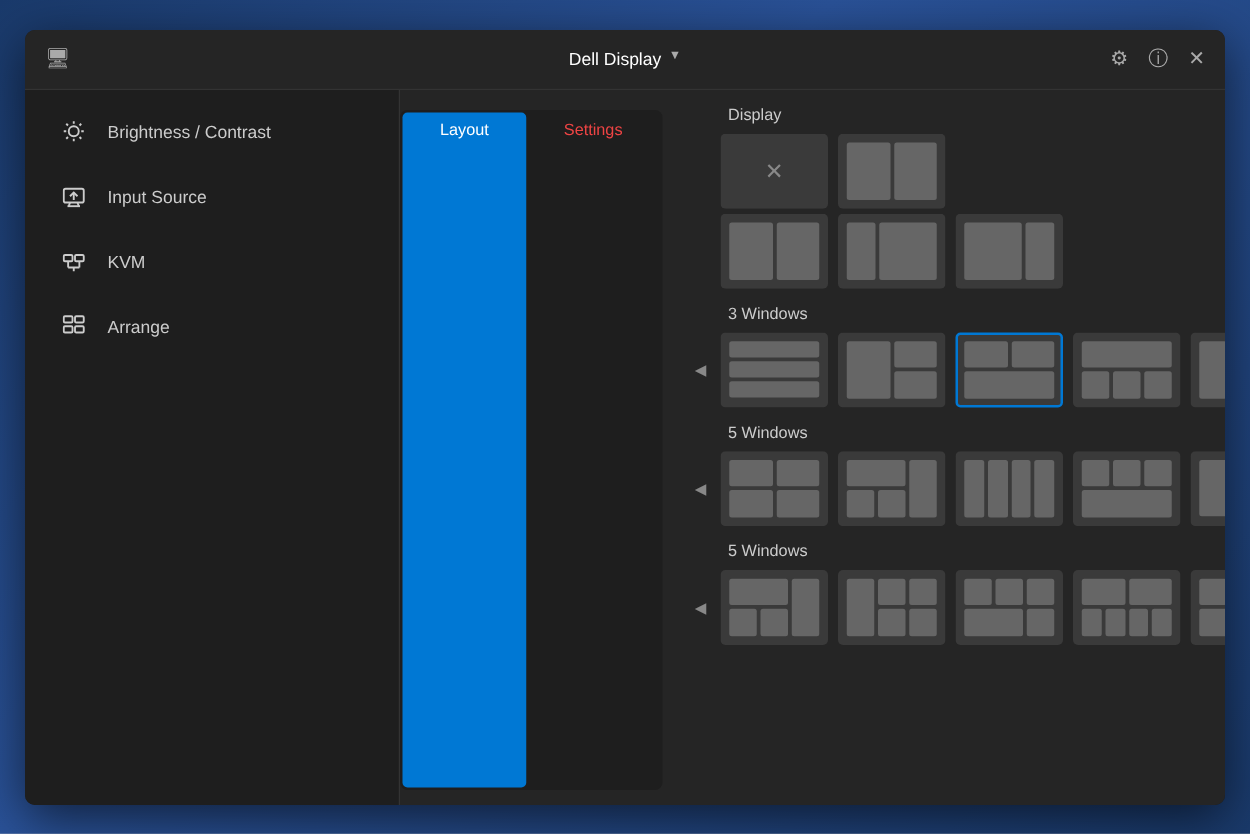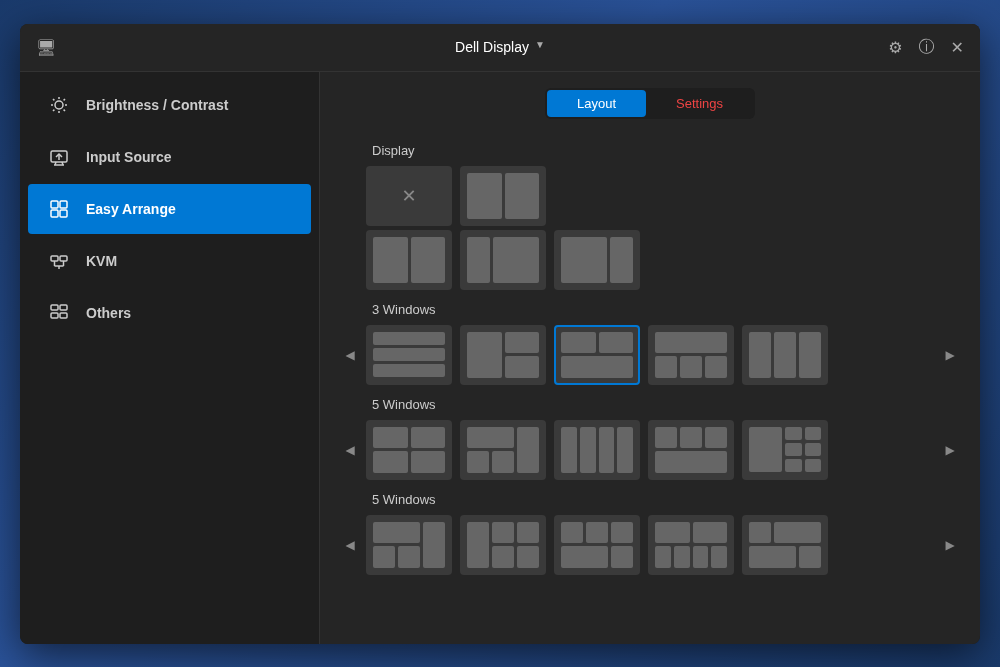--- a/index.html
+++ b/index.html
@@ -68,21 +68,20 @@
       display: flex;
       flex: 1;
       overflow: hidden;
     }
     .sidebar {
       width: 300px;
       background: #1e1e1e;
       flex-shrink: 0;
       padding: 8px 0;
       border-right: 1px solid #333;
-      font-weight: bold;
     }
     .sidebar-item {
       display: flex;
       align-items: center;
       gap: 16px;
       padding: 14px 20px;
       cursor: pointer;
       color: #ccc;
       font-size: 14px;
       border-radius: 4px;
@@ -98,21 +97,21 @@
       display: flex;
       align-items: center;
       justify-content: center;
       font-size: 16px;
       flex-shrink: 0;
     }
     .main-content {
       flex: 1;
       background: #252525;
       display: flex;
-      flex-direction: column;
+      flex-direction: row;
       overflow: hidden;
     }
     .tabs-container {
       display: flex;
       justify-content: center;
       padding: 16px 0 12px 0;
       flex-shrink: 0;
     }
     .tabs {
       display: flex;
@@ -251,31 +250,20 @@
             <line x1="12" y1="14" x2="13" y2="17" stroke="#ccc" stroke-width="1.5"></line>
             <line x1="4" y1="17" x2="14" y2="17" stroke="#ccc" stroke-width="1.5"></line>
             <path d="M6 9 L9 6 L12 9" stroke="#ccc" stroke-width="1.5" fill="none"></path>
             <line x1="9" y1="6" x2="9" y2="12" stroke="#ccc" stroke-width="1.5"></line>
           </svg>
         </div>
         <span>Input Source</span>
       </div>
 
 
-      <div class="sidebar-item active">
-        <div class="sidebar-icon">
-          <svg width="18" height="18" viewBox="0 0 18 18" fill="none">
-            <rect x="1" y="1" width="7" height="7" rx="1" stroke="white" stroke-width="1.5" fill="none"></rect>
-            <rect x="10" y="1" width="7" height="7" rx="1" stroke="white" stroke-width="1.5" fill="none"></rect>
-            <rect x="1" y="10" width="7" height="7" rx="1" stroke="white" stroke-width="1.5" fill="none"></rect>
-            <rect x="10" y="10" width="7" height="7" rx="1" stroke="white" stroke-width="1.5" fill="none"></rect>
-          </svg>
-        </div>
-        <span>Easy Arrange</span>
-      </div>
 
       <div class="sidebar-item">
         <div class="sidebar-icon">
           <svg width="18" height="18" viewBox="0 0 18 18" fill="none">
             <rect x="1" y="4" width="7" height="5" rx="1" stroke="#ccc" stroke-width="1.5" fill="none"></rect>
             <rect x="10" y="4" width="7" height="5" rx="1" stroke="#ccc" stroke-width="1.5" fill="none"></rect>
             <line x1="4.5" y1="9" x2="4.5" y2="14" stroke="#ccc" stroke-width="1.5"></line>
             <line x1="13.5" y1="9" x2="13.5" y2="14" stroke="#ccc" stroke-width="1.5"></line>
             <line x1="4.5" y1="14" x2="13.5" y2="14" stroke="#ccc" stroke-width="1.5"></line>
             <line x1="9" y1="14" x2="9" y2="17" stroke="#ccc" stroke-width="1.5"></line>
@@ -287,21 +275,21 @@
 
       <div class="sidebar-item">
         <div class="sidebar-icon">
           <svg width="18" height="18" viewBox="0 0 18 18" fill="none">
             <rect x="1" y="1" width="7" height="5" rx="1" stroke="#ccc" stroke-width="1.5" fill="none"></rect>
             <rect x="10" y="1" width="7" height="5" rx="1" stroke="#ccc" stroke-width="1.5" fill="none"></rect>
             <rect x="1" y="9" width="7" height="5" rx="1" stroke="#ccc" stroke-width="1.5" fill="none"></rect>
             <rect x="10" y="9" width="7" height="5" rx="1" stroke="#ccc" stroke-width="1.5" fill="none"></rect>
           </svg>
         </div>
-        <span>Others</span>
+        <span>Arrange</span>
       </div>
     </div>
 
     <div class="main-content">
 
       <div class="tabs-container">
         <div class="tabs">
           <div class="tab active">Layout</div>
           <div class="tab">Settings</div>
         </div>

